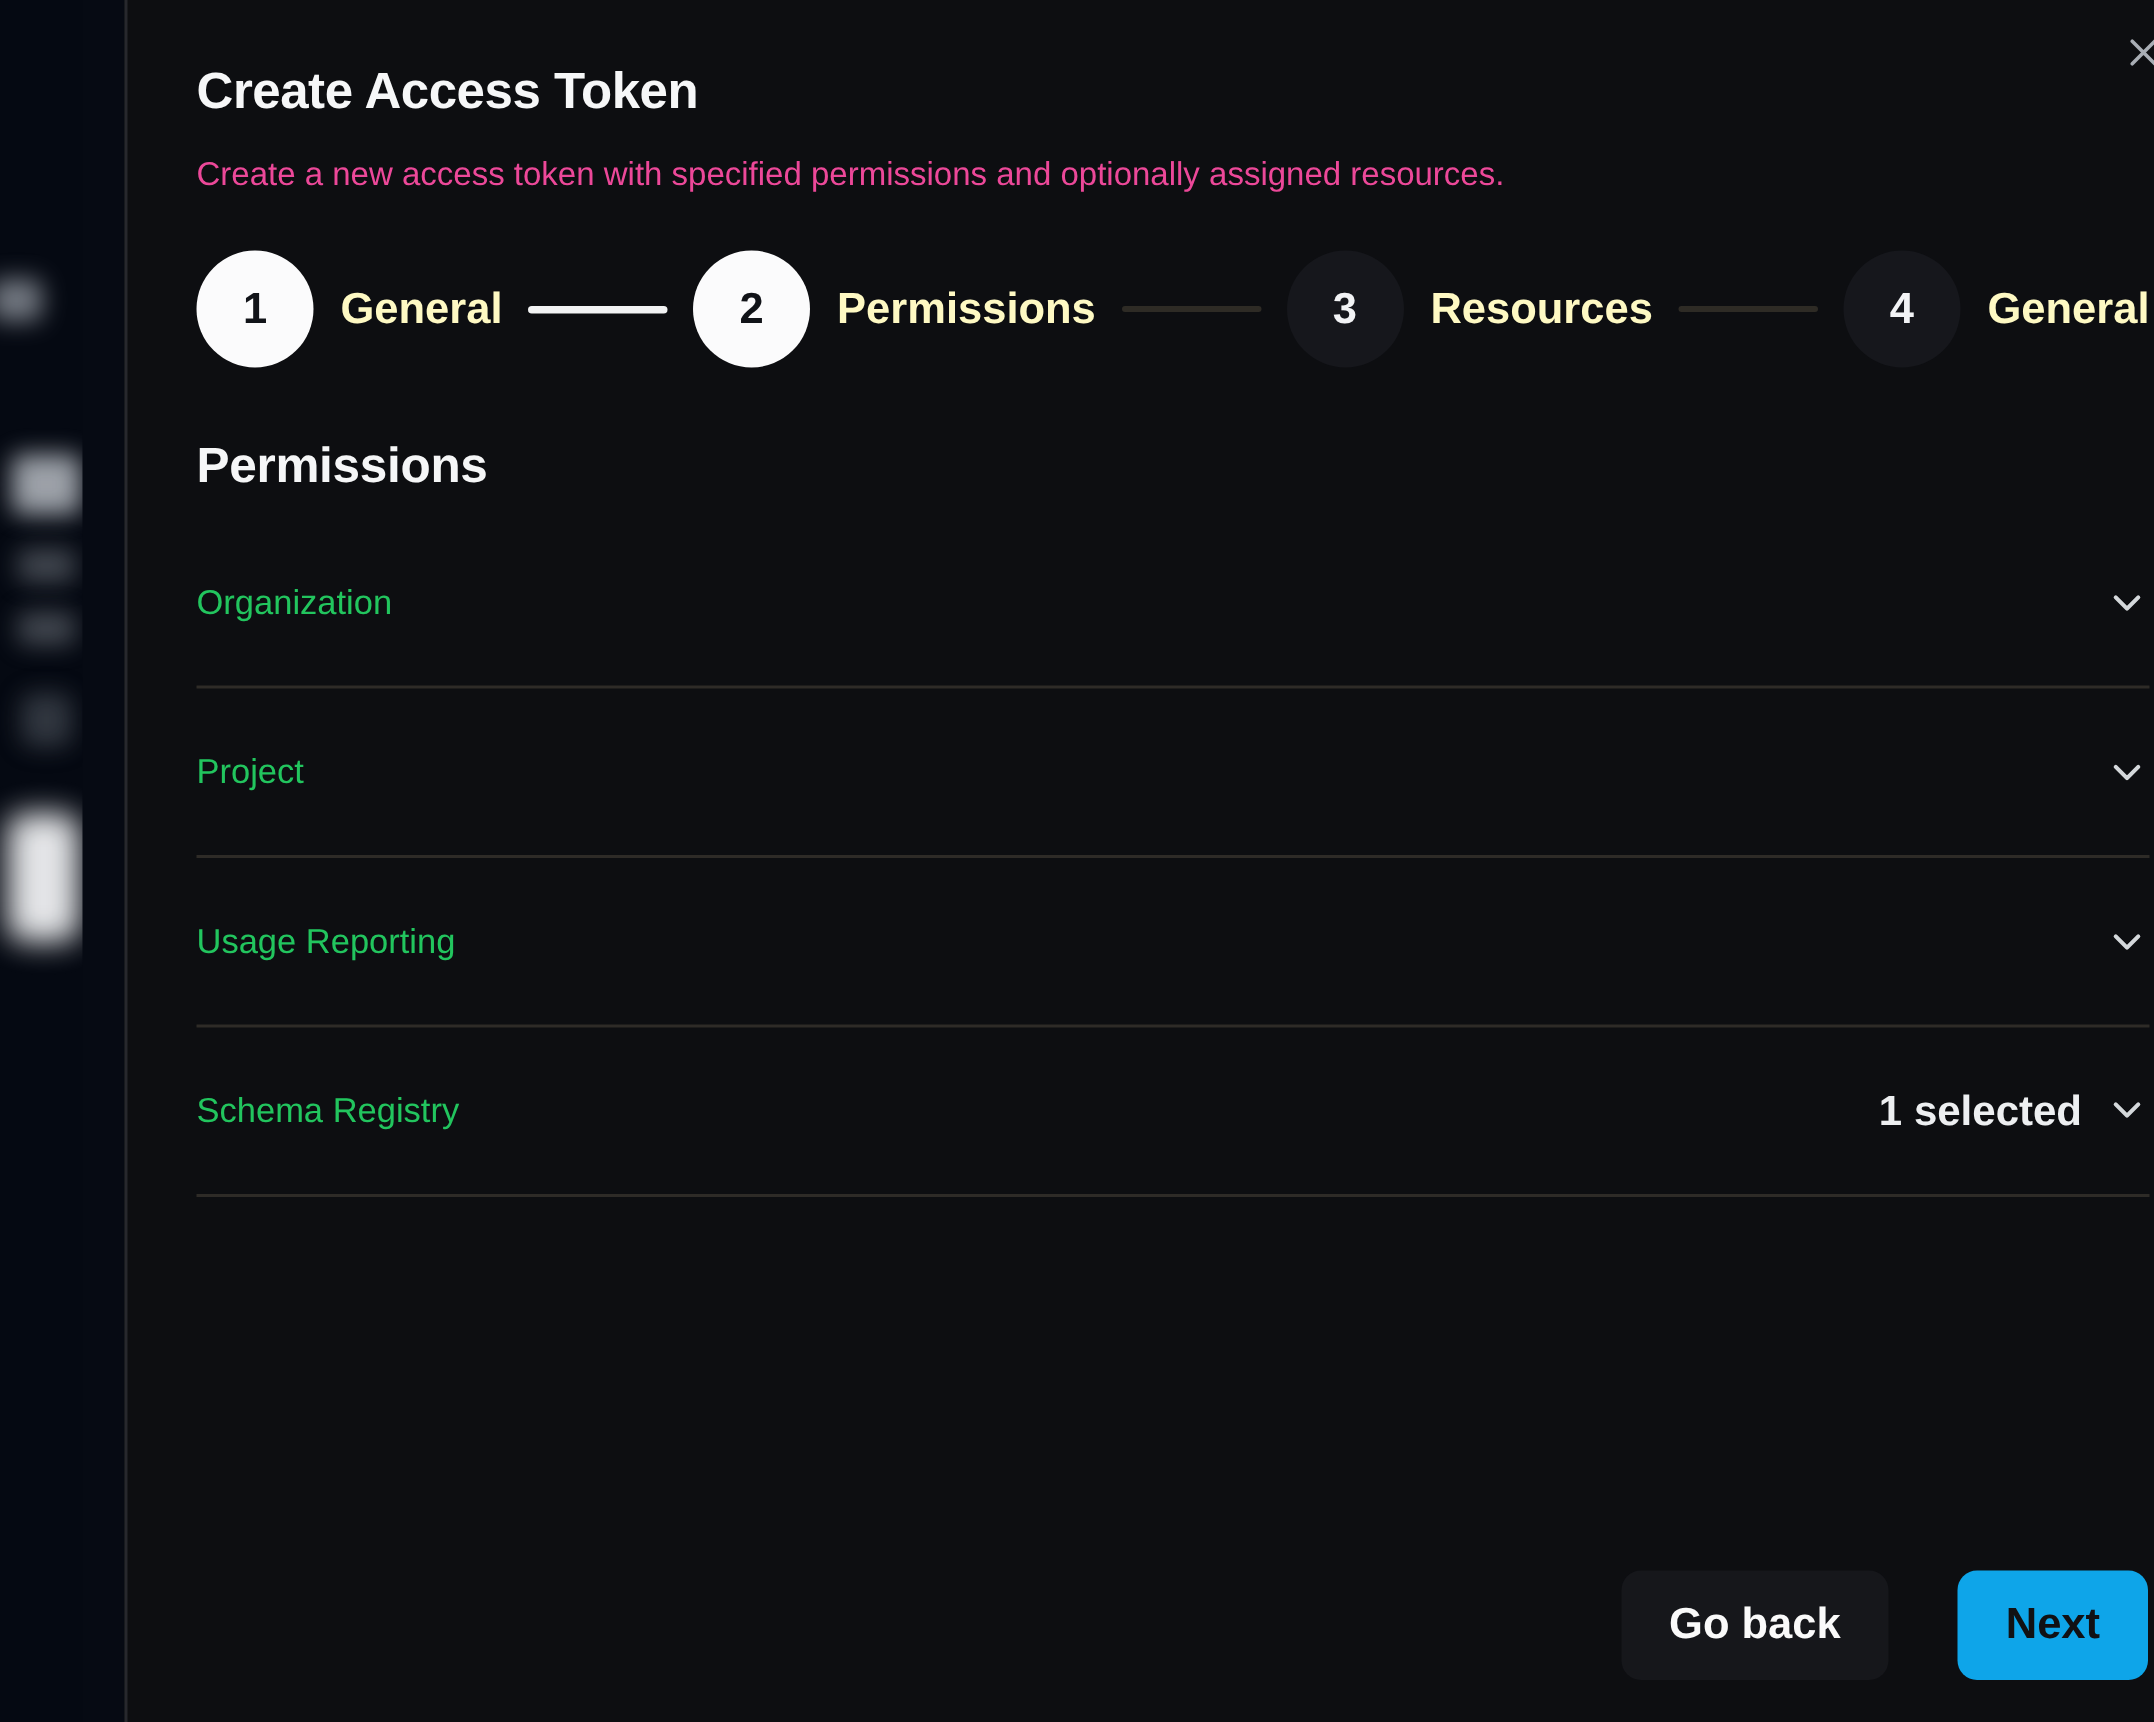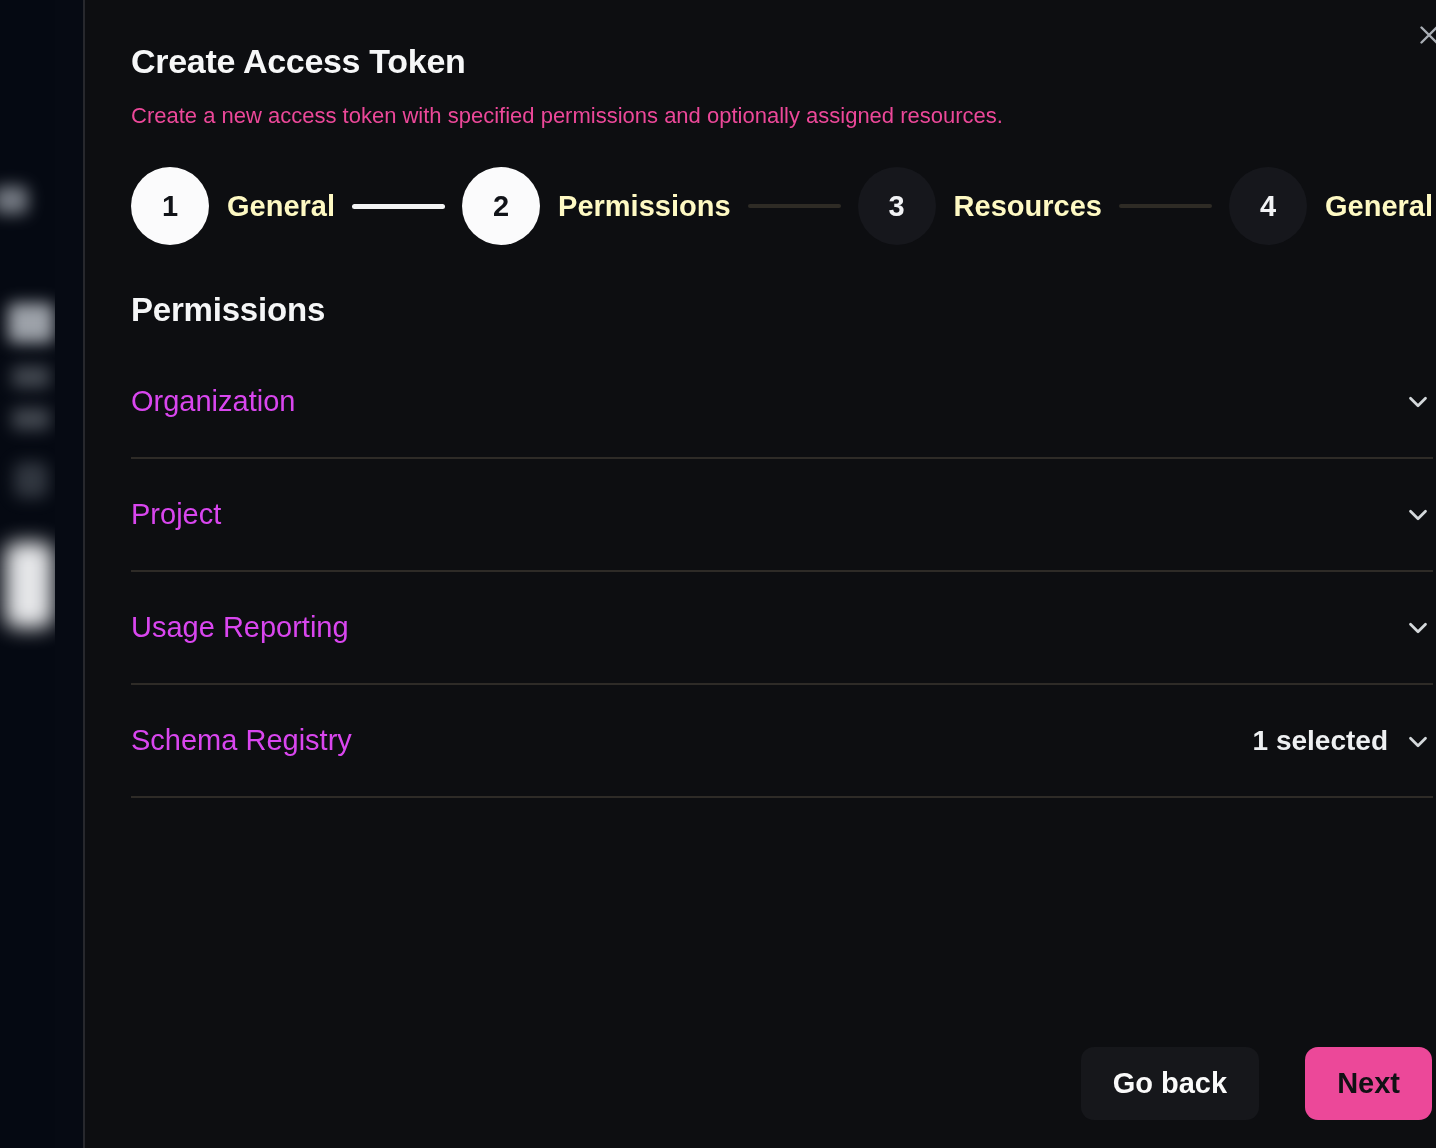--- a/index.html
+++ b/index.html
@@ -65,38 +65,38 @@
     margin-top:46px;
     font-size:33px; font-weight:700; color:#f5f6f7; letter-spacing:-0.2px;
   }
   .perm-list { margin-top:17px; }
   .perm-row {
     height:113px;
     display:flex; align-items:center; justify-content:space-between;
     border-bottom:2px solid #2e2b27;
     cursor:pointer;
   }
-  .perm-label { font-size:29px; font-weight:500; color:#d946ef; }
-  .perm-right { display:flex; align-items:flex-end; gap:15px; }
+  .perm-label { font-size:23px; font-weight:500; color:#22c55e; }
+  .perm-right { display:flex; align-items:flex-start; gap:15px; }
   .perm-badge { font-size:28px; font-weight:600; color:#edeff1; }
   .chev { width:30px; height:30px; display:block; }
 
   
   .footer {
     position:absolute; bottom:28px; right:32px;
     display:flex; gap:46px;
   }
   .btn {
     height:73px; border:none; border-radius:13px;
     font-family:"Liberation Sans", sans-serif;
     font-size:29px; font-weight:600; cursor:pointer;
     padding:0 32px; display:flex; align-items:center; justify-content:center;
   }
   .btn-secondary { background:#16171b; color:#fafafa; }
-  .btn-primary  { background:#ec4899; color:#111114; }
+  .btn-primary  { background:#0ea5e9; color:#111114; }
 </style>
 </head>
 <body>
 
 <div class="bg-strip">
   <div class="blur-blob blob-1"></div>
   <div class="blur-blob blob-2"></div>
   <div class="blur-blob blob-3"></div>
   <div class="blur-blob blob-4"></div>
   <div class="blur-blob blob-5"></div>

